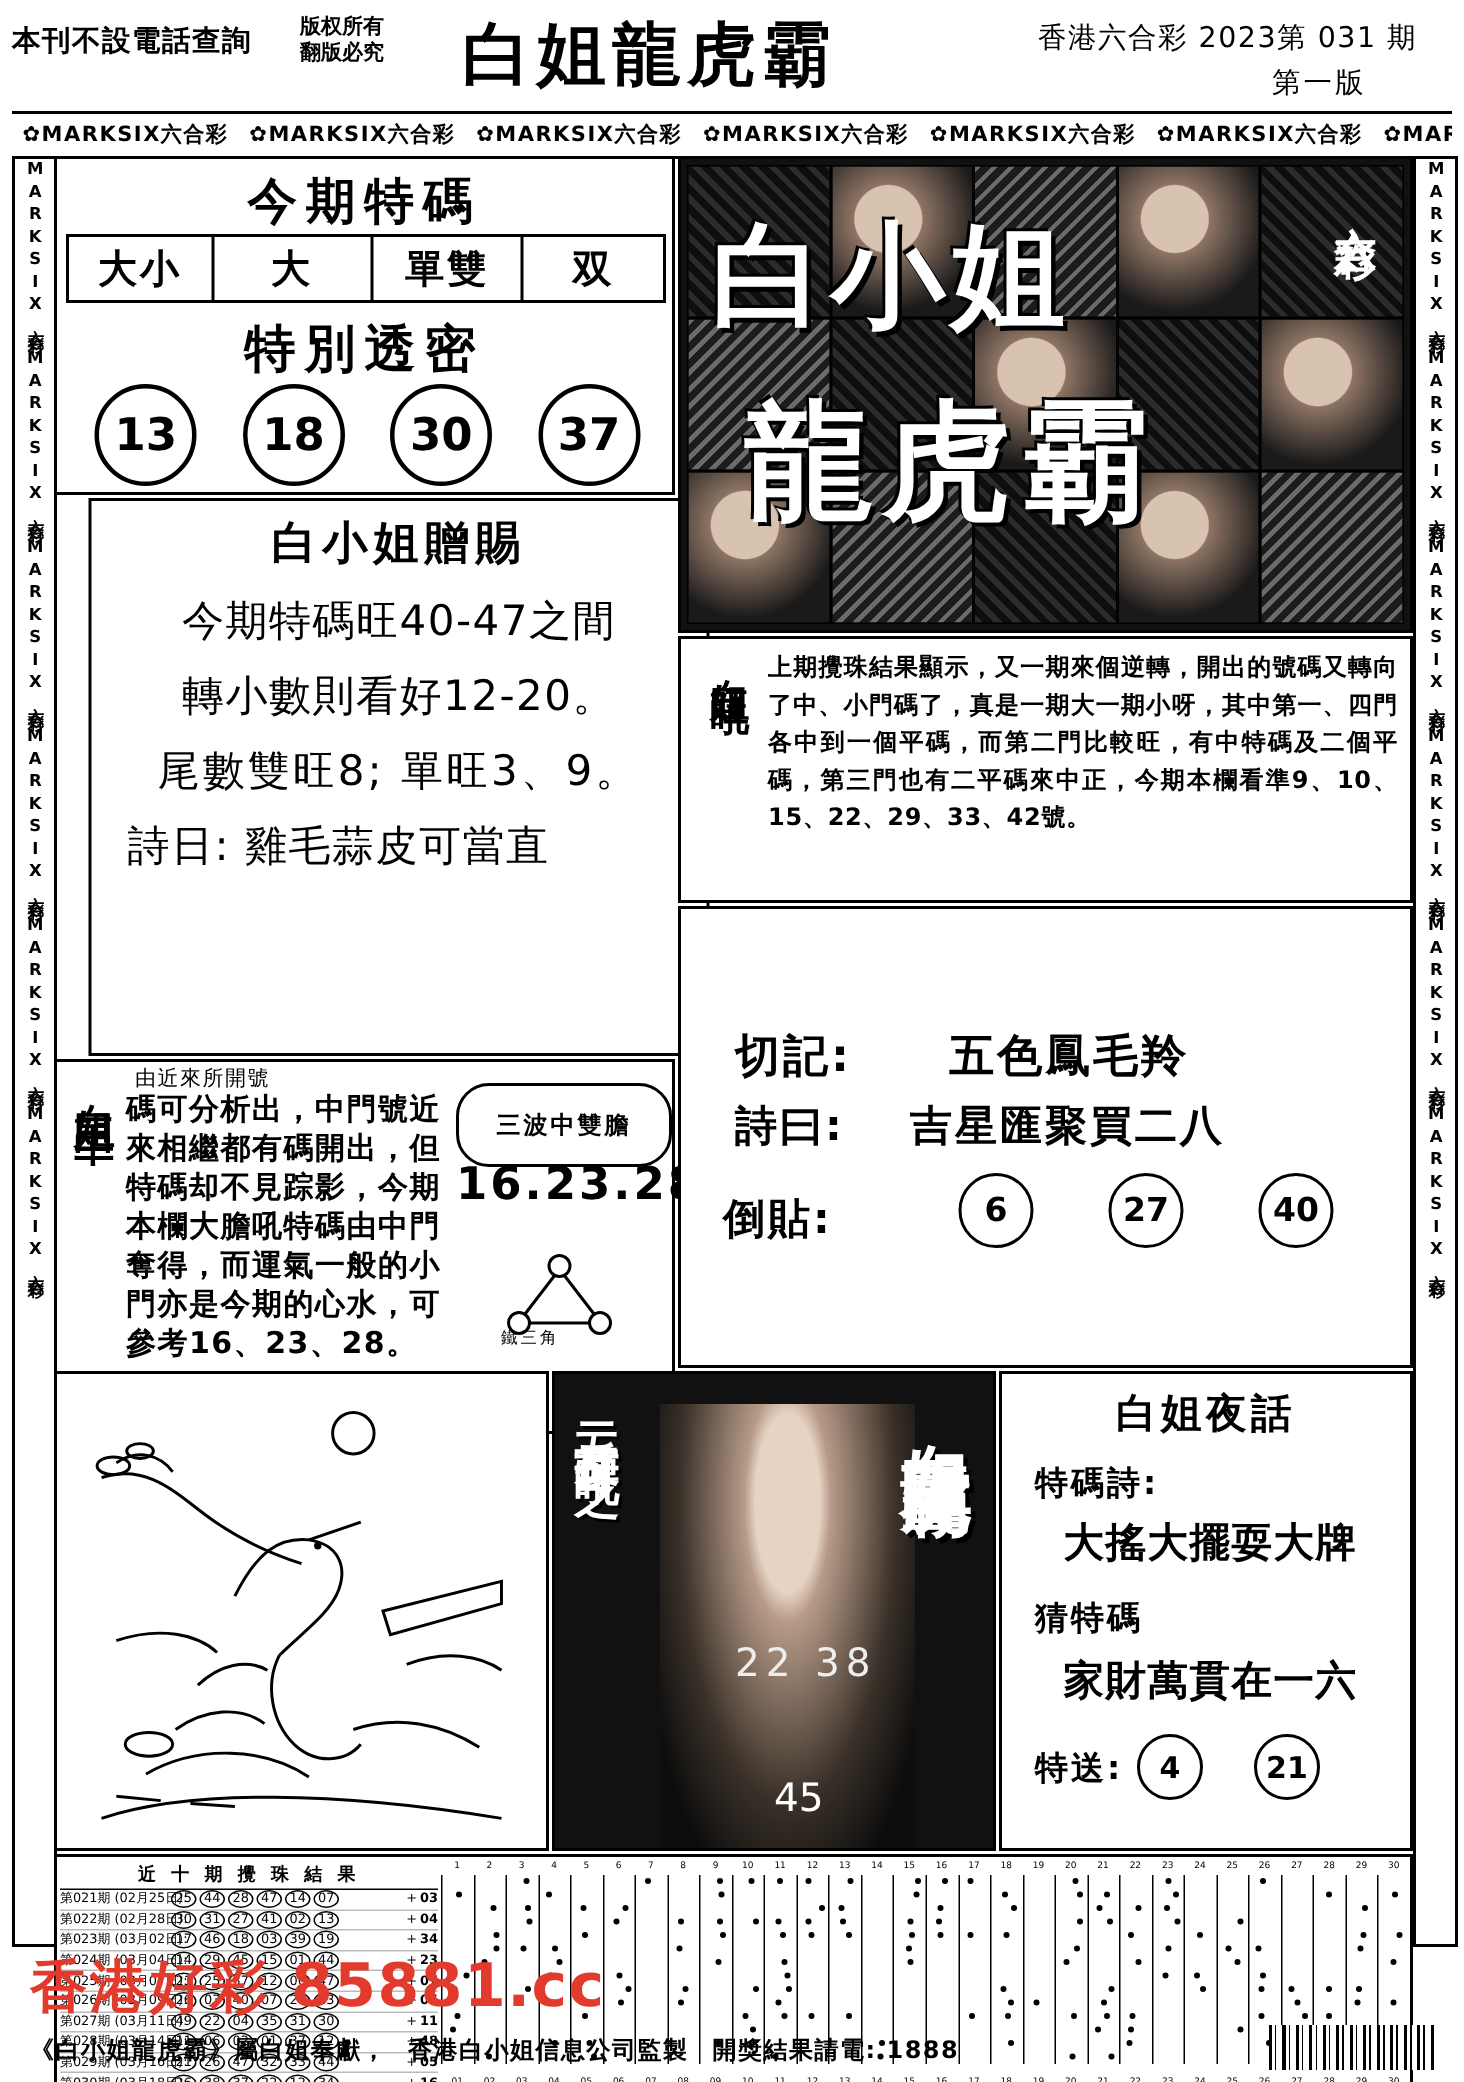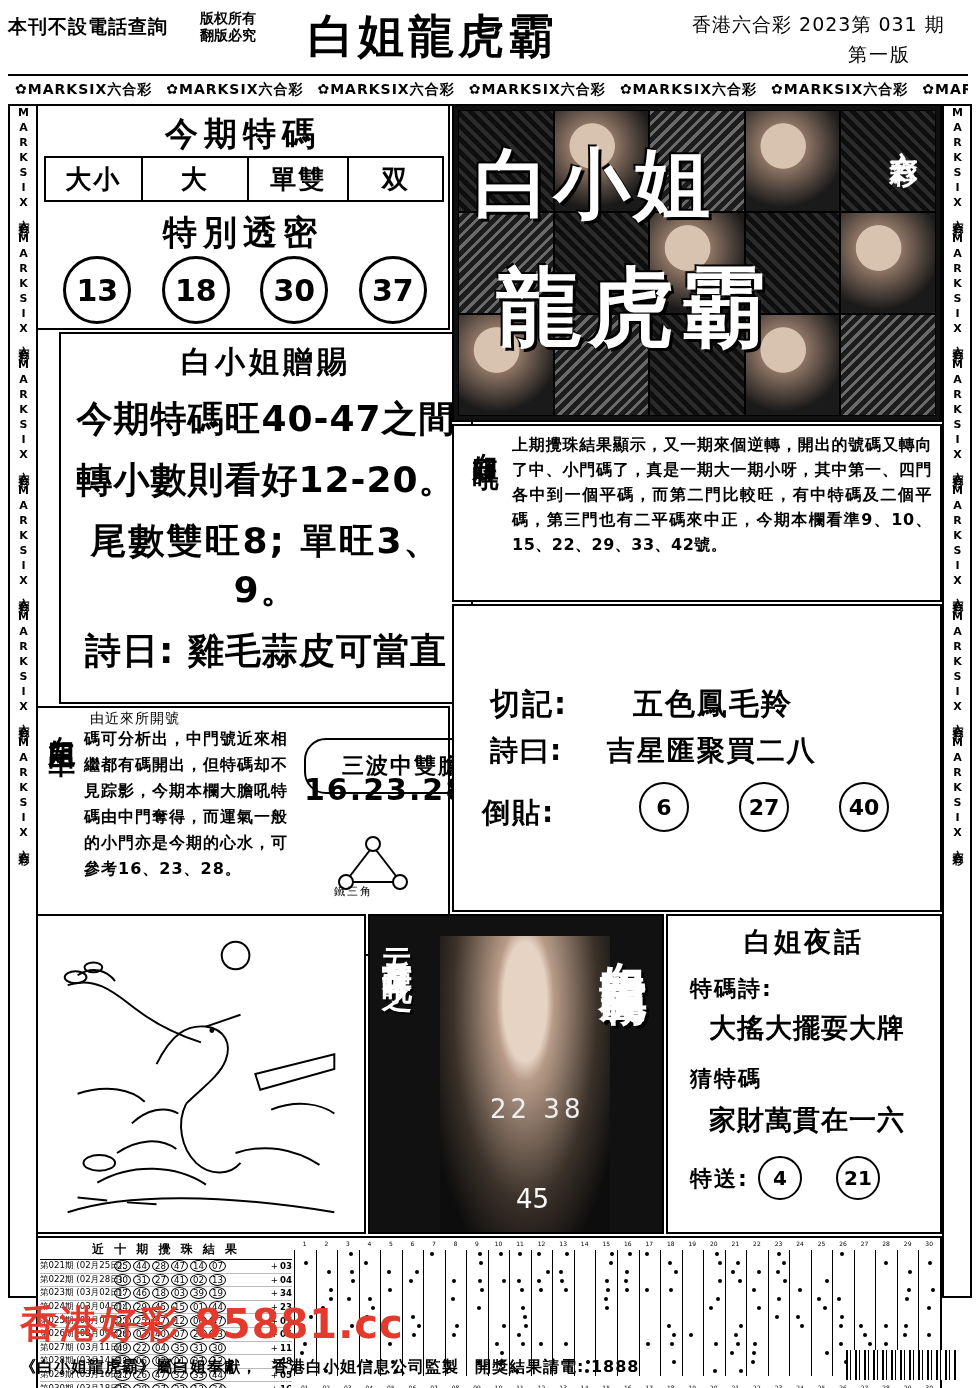--- a/index.html
+++ b/index.html
@@ -36,30 +36,30 @@
   .tbl div{border-right:2px solid #000;display:flex;align-items:center;justify-content:center;font-size:26px;font-weight:bold;letter-spacing:2px;}
   .tbl div:last-child{border-right:none;}
   .c1{width:96px;}.c2{width:106px;}.c3{width:100px;}.c4{width:94px;}
   .b1 .t2{position:absolute;left:0;top:104px;width:100%;text-align:center;font-size:34px;font-weight:bold;letter-spacing:6px;}
   .nums{position:absolute;left:10px;top:150px;width:394px;display:flex;justify-content:space-around;}
   .circ{width:62px;height:62px;border:3px solid #000;border-radius:50%;display:flex;align-items:center;justify-content:center;font-size:30px;font-weight:bold;}
 
   
   .b2{left:0;top:228px;width:414px;height:372px;padding:6px 10px;margin-left:23px;}
   .b2 .hd{text-align:center;font-size:30px;font-weight:bold;letter-spacing:4px;margin-top:2px;}
-  .b2 .ln{font-size:36px;font-weight:bold;letter-spacing:1px;margin-top:12px;text-align:center;}
+  .b2 .ln{font-size:28px;font-weight:normal;letter-spacing:1px;margin-top:12px;text-align:center;}
   .b2 .ln.l3{letter-spacing:2px;}
   .b2 .ln.ind{text-align:left;padding-left:14px;}
 
   
   .b3{left:0;top:602px;width:414px;height:250px;}
   .b3 .vt{position:absolute;left:4px;top:6px;width:40px;font-size:27px;font-weight:bold;writing-mode:vertical-rl;text-orientation:upright;letter-spacing:5px;line-height:40px;}
   .b3 .cap{position:absolute;left:52px;top:2px;font-size:14px;letter-spacing:1px;}
-  .b3 .para{position:absolute;left:46px;top:18px;width:210px;font-size:16px;line-height:26px;font-weight:bold;letter-spacing:1px;}
-  .b3 .sub{position:absolute;left:266px;top:30px;width:140px;height:52px;border:2px solid #000;border-radius:22px;display:flex;align-items:center;justify-content:center;font-size:22px;font-weight:bold;letter-spacing:2px;padding-left:26px;}
+  .b3 .para{position:absolute;left:46px;top:18px;width:210px;font-size:20px;line-height:26px;font-weight:bold;letter-spacing:1px;}
+  .b3 .sub{position:absolute;left:266px;top:14px;width:140px;height:52px;border:2px solid #000;border-radius:22px;display:flex;align-items:center;justify-content:center;font-size:16px;font-weight:bold;letter-spacing:2px;}
   .b3 .subn{position:absolute;left:266px;top:64px;width:140px;text-align:center;font-size:30px;font-weight:bold;letter-spacing:2px;}
   .b3 .tri{position:absolute;left:300px;top:128px;width:70px;height:56px;}
   .b3 .trilab{position:absolute;left:296px;top:176px;font-size:11px;letter-spacing:2px;}
 
   
   .b4{left:416px;top:0;width:490px;height:318px;background:#111;overflow:hidden;}
   .poster{position:absolute;inset:4px;background:#0c0c0c;}
   .pgrid{position:absolute;inset:0;display:grid;grid-template-columns:repeat(5,1fr);grid-template-rows:repeat(3,1fr);}
   .pcell{background:#151515;border:1px solid #000;background-image:repeating-linear-gradient(45deg,#2b2b2b 0 4px,#0e0e0e 4px 9px);}
   .pcell.lt{background-image:repeating-linear-gradient(135deg,#6a6a6a 0 3px,#1c1c1c 3px 8px);}

